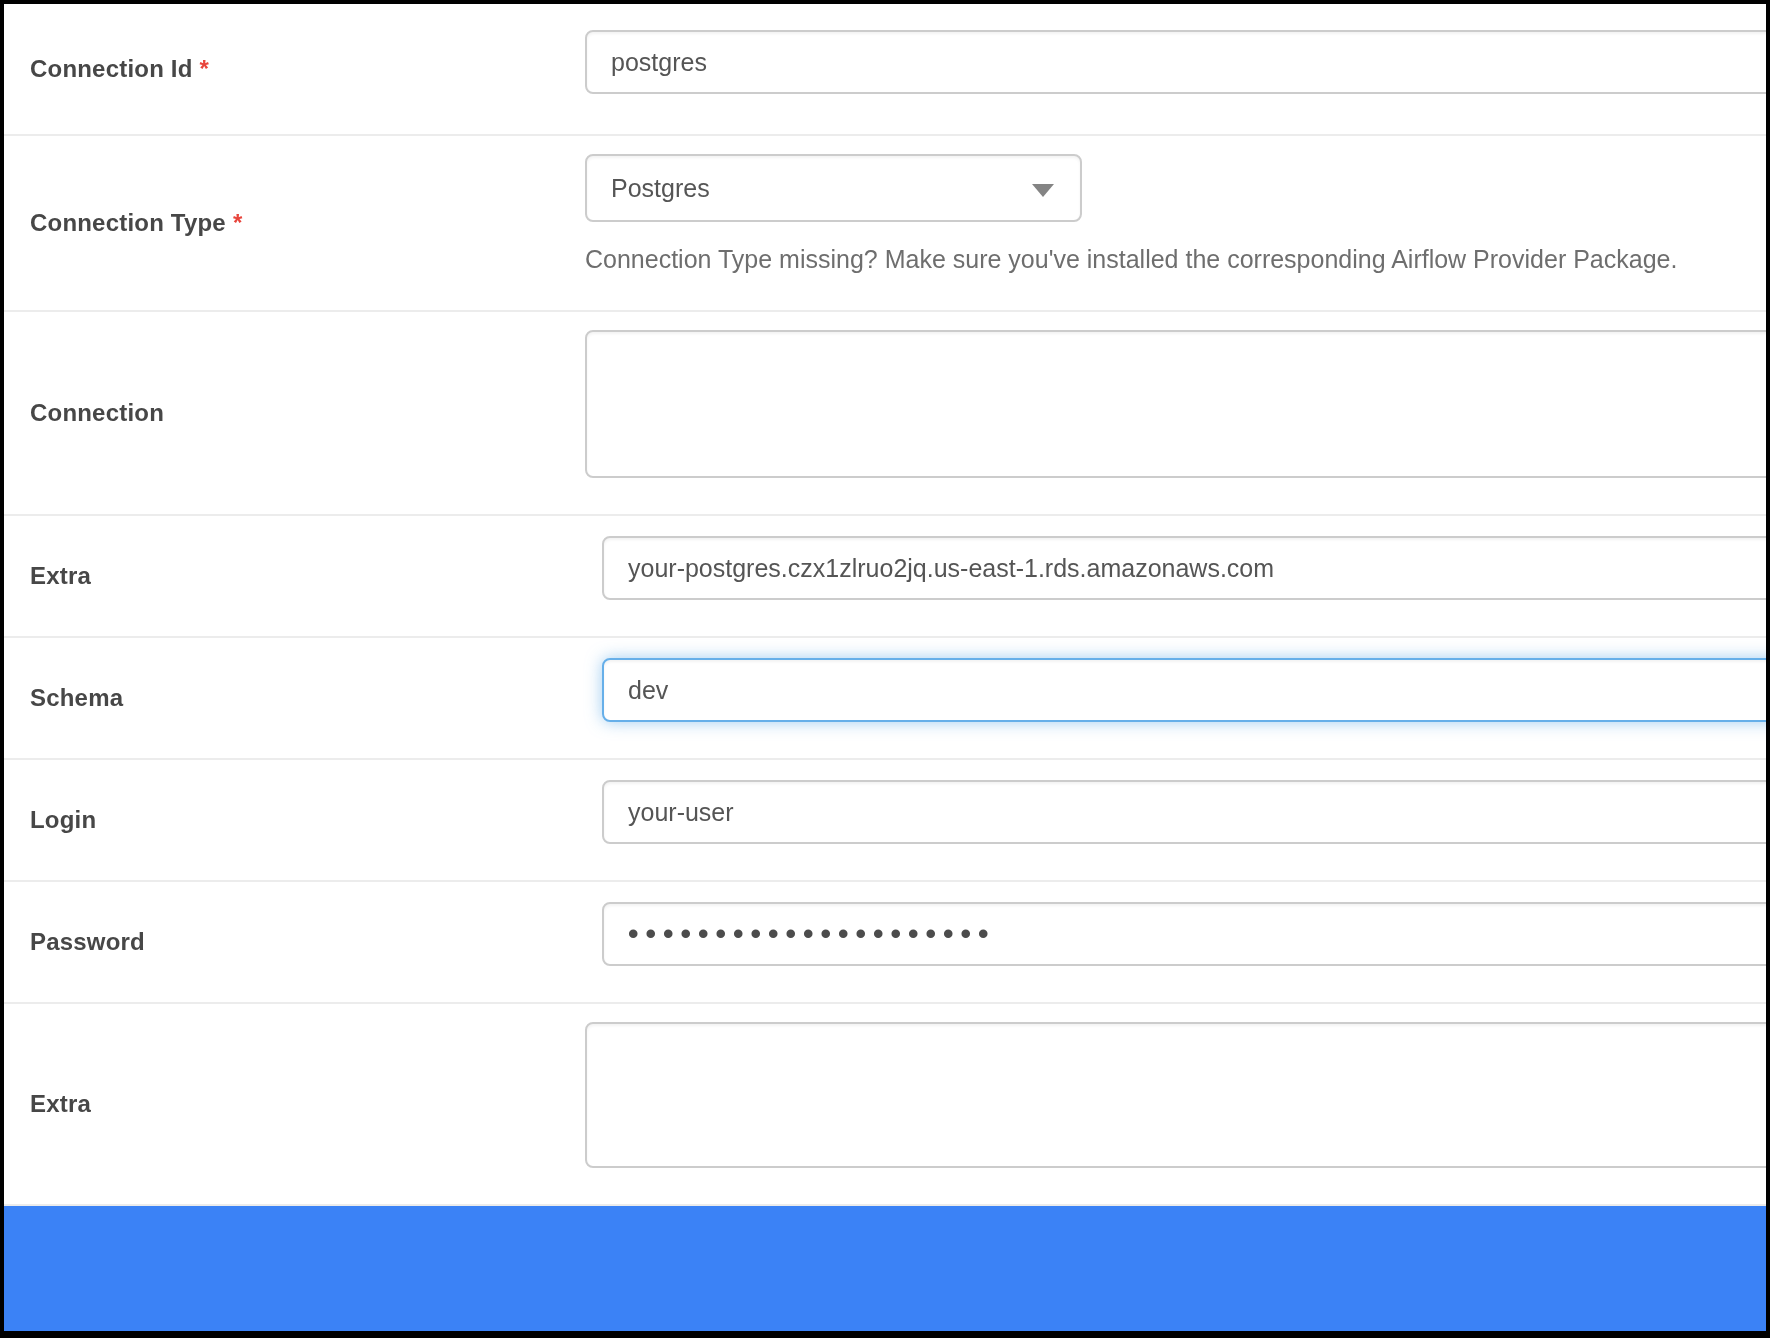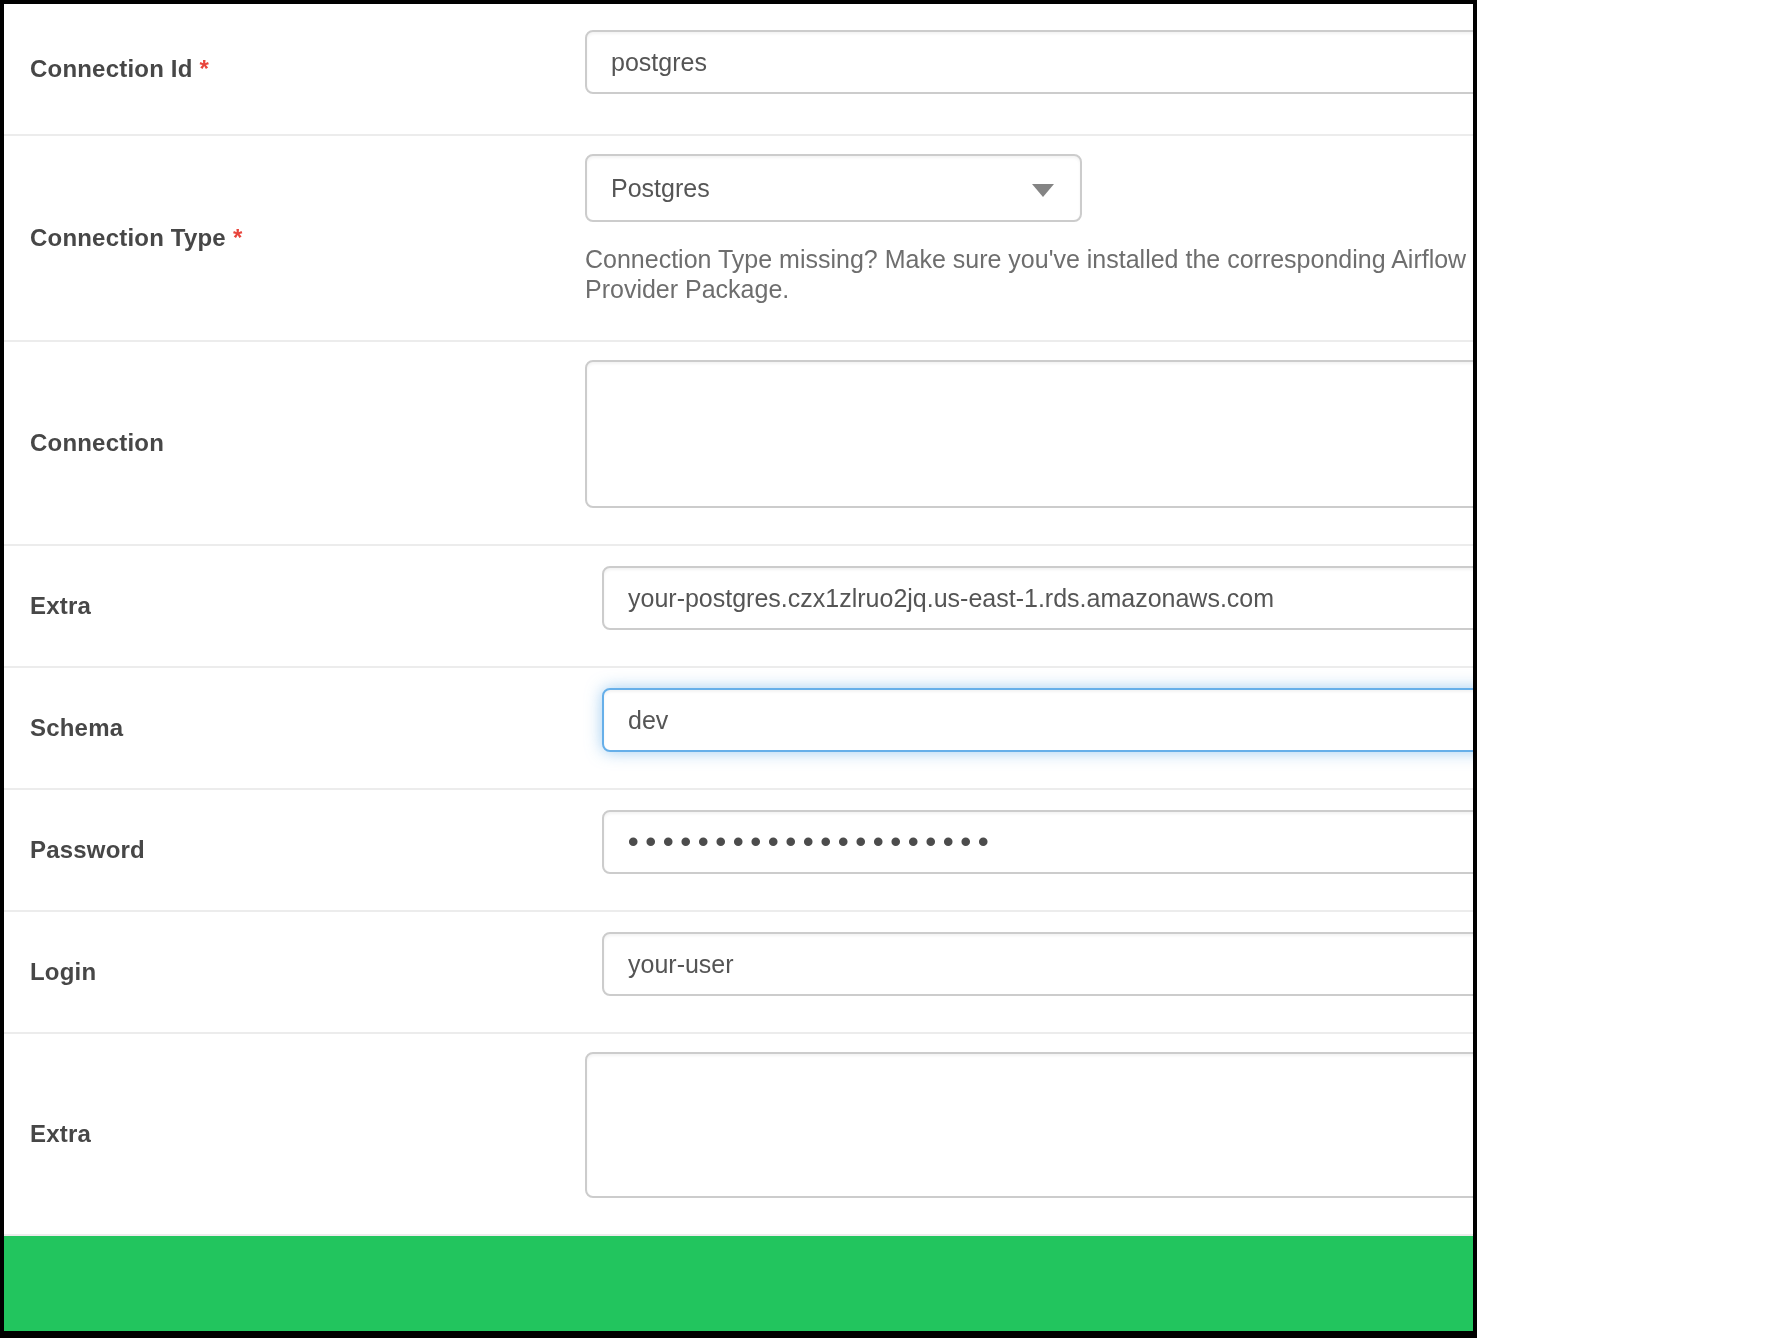--- a/index.html
+++ b/index.html
@@ -1,24 +1,24 @@
 <!DOCTYPE html>
 <html><head>
 <meta charset="utf-8">
 <style>
   html, body { margin: 0; padding: 0; background: #ffffff; }
 
   .screen {
     position: relative;
-    width: 1477px;
+    width: 1770px;
     height: 1338px;
     box-sizing: border-box;
     border: 4px solid #000000;
     border-bottom-width: 7px;
-    background: #22c55e;
+    background: #3b82f6;
     overflow: hidden;
     font-family: "Liberation Sans", sans-serif;
   }
 
   .form-table { width: 100%; }
 
   .row {
     display: flex;
     box-sizing: border-box;
     border-bottom: 2px solid #ececec;
@@ -178,33 +178,33 @@
       <div class="label-cell">
         <span class="field-label">Schema</span>
       </div>
       <div class="field-cell">
         <input class="ctl focused" type="text" value="dev" style="">
       </div>
     </div>
 
     <div class="row">
       <div class="label-cell">
+        <span class="field-label">Login</span>
+      </div>
+      <div class="field-cell">
+        <input class="ctl" type="text" value="your-user" style="">
+      </div>
+    </div>
+
+    <div class="row">
+      <div class="label-cell">
         <span class="field-label">Password</span>
       </div>
       <div class="field-cell">
         <input class="ctl pw" type="text" value="•••••••••••••••••••••" style="">
-      </div>
-    </div>
-
-    <div class="row">
-      <div class="label-cell">
-        <span class="field-label">Login</span>
-      </div>
-      <div class="field-cell">
-        <input class="ctl" type="text" value="your-user" style="">
       </div>
     </div>
 
 
     <div class="row row-extra">
       <div class="label-cell">
         <span class="field-label">Extra</span>
       </div>
       <div class="field-cell">
         <textarea class="ctl extra-ta" value="" style=""></textarea>

